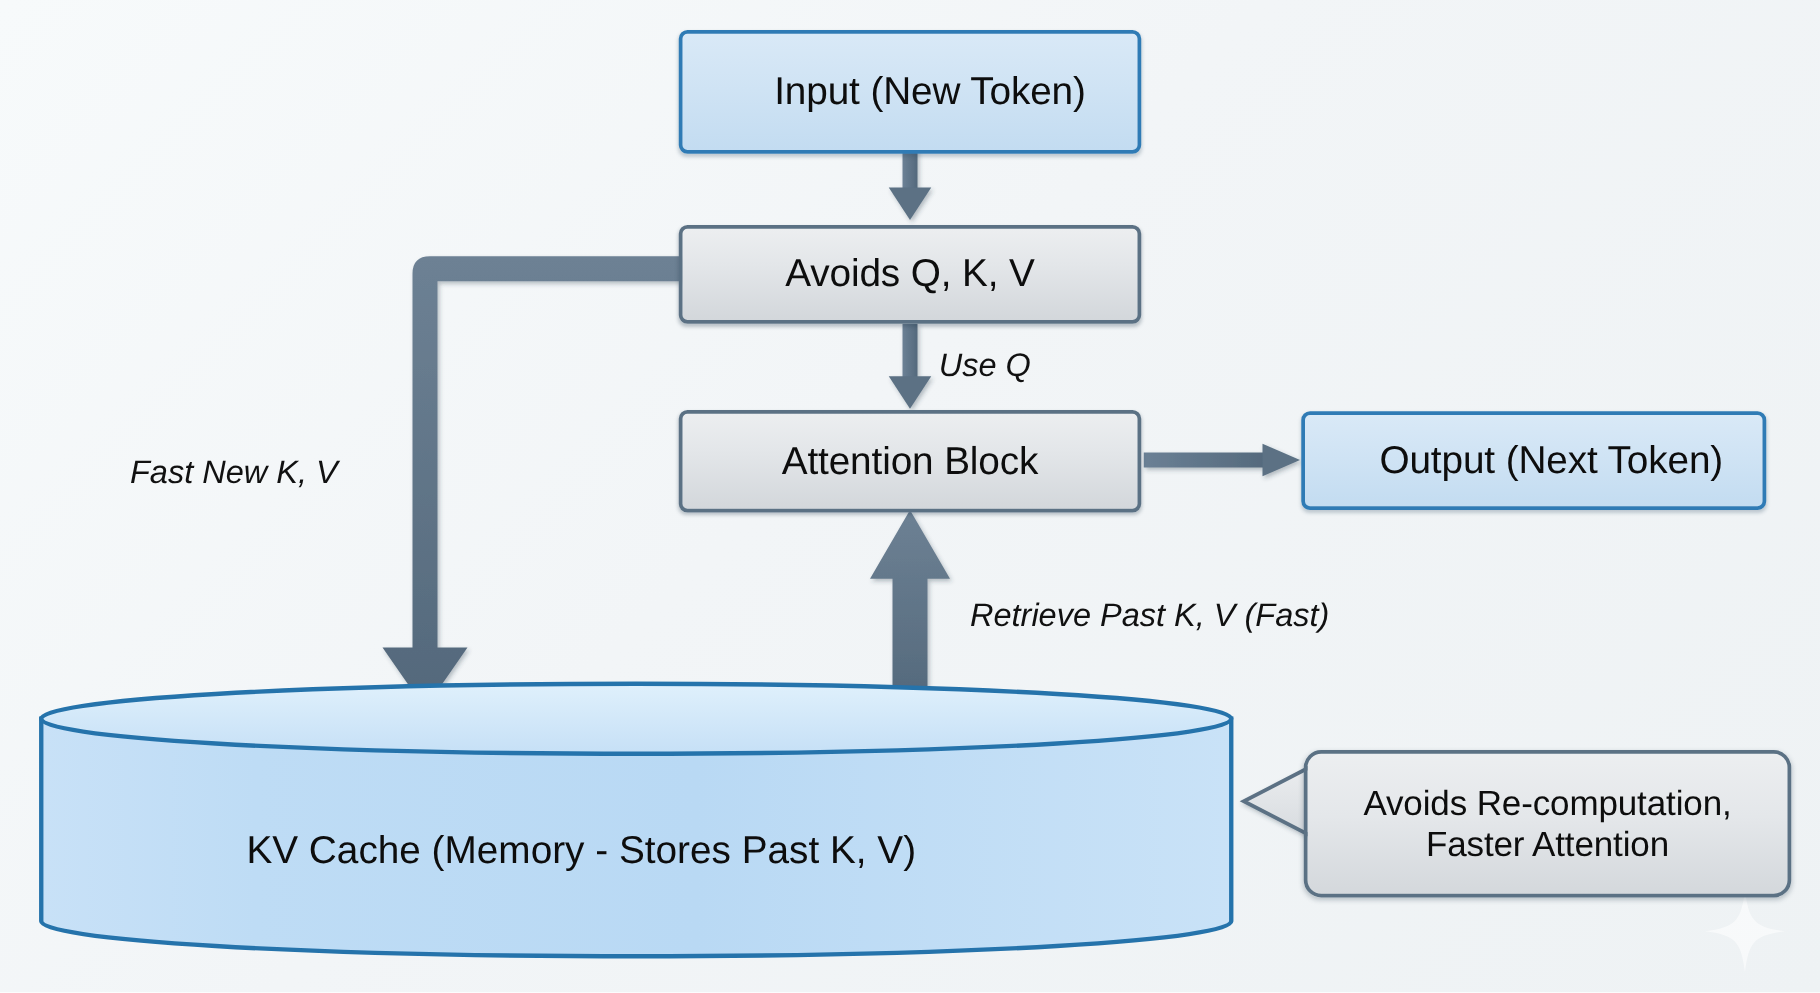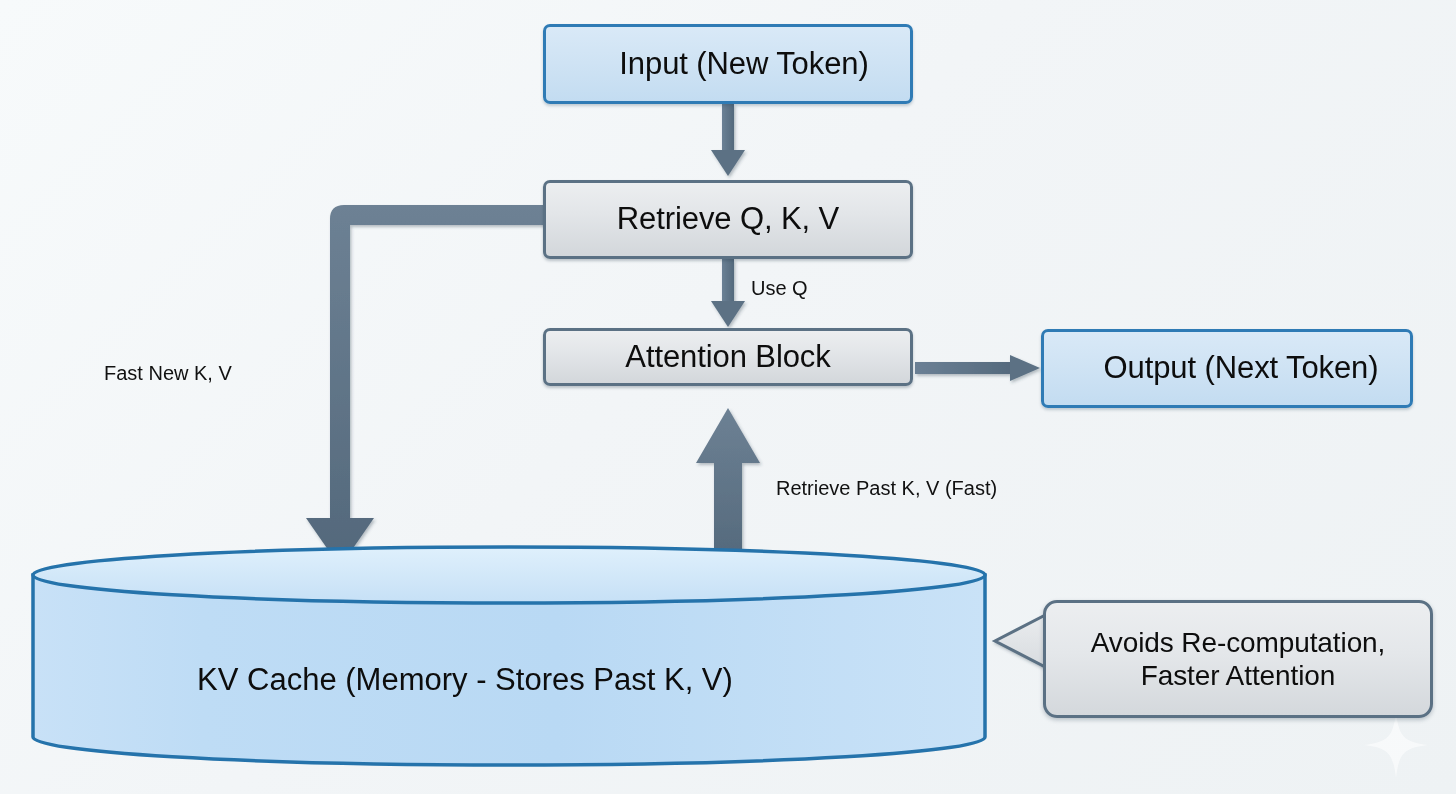--- a/index.html
+++ b/index.html
@@ -55,23 +55,24 @@
     border-radius: 14px;
     box-shadow: 0 2px 4px rgba(40,60,80,0.28);
     font-size: 28px;
     padding: 6px 10px;
     flex-direction: column;
   }
   .callout-line { display: block; width: 100%; }
   .edge-label {
     position: absolute;
     color: #111111;
-    font-size: 20px;
+    font-size: 26px;
     white-space: nowrap;
     z-index: 6;
+    font-style: italic;
   }
   .cyl-text {
     position: absolute;
     z-index: 6;
     font-size: 31px;
     color: #0d0d0d;
     white-space: nowrap;
     text-align: center;
   }
 </style>
@@ -143,29 +144,29 @@
       <path d="M 1055,610 L 995,641 L 1055,672 Z" fill="url(#calloutTail)" stroke="#5b7184" stroke-width="3"></path>
       <rect x="1048" y="612" width="16" height="58" fill="#e4e7ea"></rect>
     </g>
 
     <g opacity="0.55">
       <path d="M 1396,712 C 1399,737 1404,742 1428,745 C 1404,748 1399,753 1396,778
                C 1393,753 1388,748 1364,745 C 1388,742 1393,737 1396,712 Z" fill="#ffffff"></path>
     </g>
   </svg>
 
-  <div class="node box-blue" style="left:543px; top:24px; width:370px; height:80px;padding-left:32px;">
+  <div class="node box-blue" style="left:543px; top:24px; width:370px; height:99px;padding-left:32px;">
     <span>Input (New Token)</span>
   </div>
 
   <div class="node box-gray" style="left:543px; top:180px; width:370px; height:79px;">
-    <span>Retrieve Q, K, V</span>
+    <span>Avoids Q, K, V</span>
   </div>
 
-  <div class="node box-gray" style="left:543px; top:328px; width:370px; height:58px;">
+  <div class="node box-gray" style="left:543px; top:328px; width:370px; height:82px;">
     <span>Attention Block</span>
   </div>
 
   <div class="node box-blue" style="left:1041px; top:329px; width:372px; height:79px;padding-left:28px;">
     <span>Output (Next Token)</span>
   </div>
 
   <div class="cyl-text" style="left:33px; top:662px; width:864px;">KV Cache (Memory - Stores Past K, V)</div>
 
   <div class="node callout" style="left:1043px; top:600px; width:390px; height:118px;">

